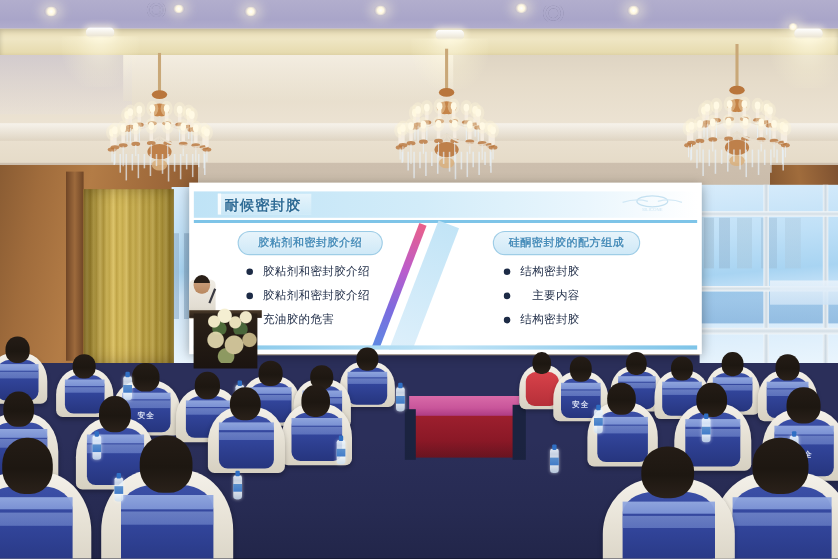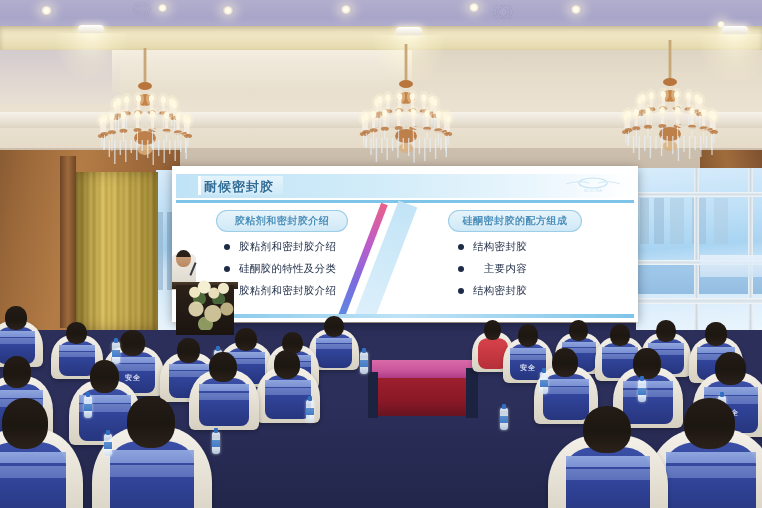--- a/index.html
+++ b/index.html
@@ -765,22 +765,22 @@
       </svg>
 
       <div id="slide-body">
 
         <div class="stripe" id="stripe-wide"></div>
         <div class="stripe" id="stripe-thin"></div>
 
         <div class="col-head" id="head-left">胶粘剂和密封胶介绍</div>
         <ul class="bullets" id="bullets-left">
             <li>胶粘剂和密封胶介绍</li>
-            <li>硅酮胶的特性及分类</li>
             <li>胶粘剂和密封胶介绍</li>
+            <li>充油胶的危害</li>
           </ul>
 
         <div class="col-head" id="head-right">硅酮密封胶的配方组成</div>
         <ul class="bullets" id="bullets-right">
             <li>结构密封胶</li>
             <li>主要内容</li>
             <li>结构密封胶</li>
           </ul>
 
         <div id="slide-bottom-rule"></div>

